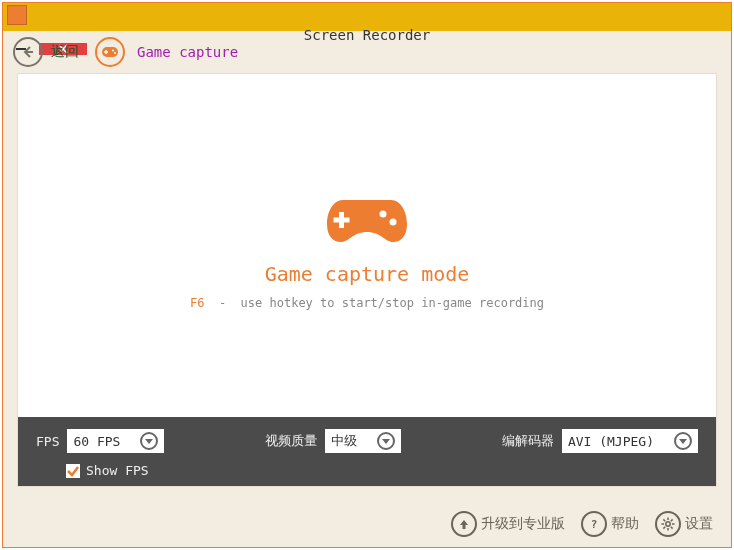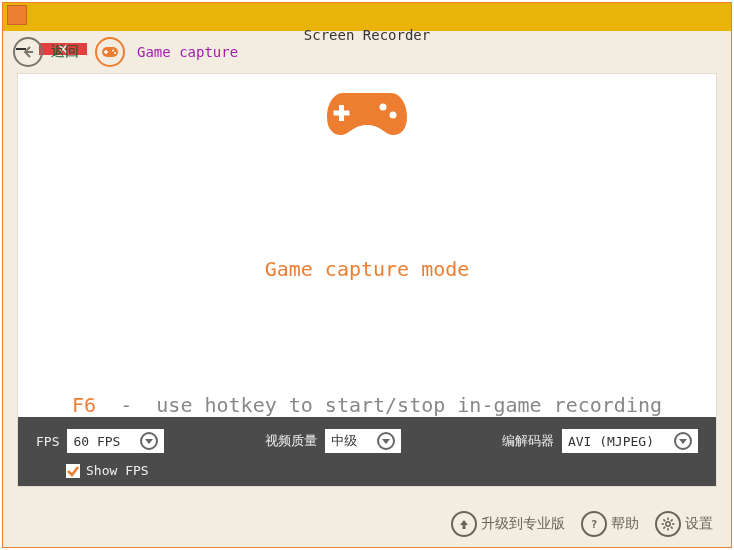--- a/index.html
+++ b/index.html
@@ -12,24 +12,24 @@
 .win-controls { display: flex; align-items: stretch; height: 22px; }
 .win-btn { width: 36px; display:flex; align-items:center; justify-content:center; cursor:pointer; }
 .win-min { color:#333; }
 .win-close { background:#e0403f; color:#fff; width: 48px; }
 .toolbar { height: 42px; display:flex; align-items:center; padding: 0 10px; gap: 8px; }
 .circ-btn { width: 30px; height:30px; border:2px solid #7a746a; border-radius:50%; display:flex; align-items:center; justify-content:center; color:#7a746a; cursor:pointer; }
 .circ-btn.orange { border-color:#ed7d31; color:#ed7d31; }
 .back-text { color:#14532d; font-size:14px; }
 .section-label { color:#a21caf; font-size:14px; margin-left:4px; }
 .main-area { margin: 0 14px 14px 14px; background:#fff; flex:1; display:flex; flex-direction:column; border:1px solid #e5ddd0; position:relative; }
-.center-content { flex:1; display:flex; flex-direction:column; align-items:center; justify-content:space-between; text-align:center;margin-top:9px; }
+.center-content { flex:1; display:flex; flex-direction:column; align-items:center; justify-content:center; text-align:center;margin-top:9px; }
 .gamepad-icon { color:#ed7d31; margin-bottom:12px; }
 .mode-title { color:#ed7d31; font-size:20px; font-family: monospace; margin-bottom:10px; }
-.hotkey-line { font-size:20px; color:#888; font-family: monospace; }
+.hotkey-line { font-size:12px; color:#888; font-family: monospace; }
 .hotkey-line .fkey { color:#ed7d31; }
 .settings-bar { background:#4b4b4b; color:#eee; padding: 12px 18px 8px 18px; display:flex; flex-direction:column; gap:10px; }
 .settings-row { display:flex; align-items:center; justify-content:space-between; }
 .setting-group { display:flex; align-items:center; gap:8px; }
 .setting-label { font-size:13px; color:#eee; }
 .dropdown { background:#fff; color:#333; font-size:13px; padding:3px 6px; min-width:66px; display:flex; align-items:center; justify-content:space-between; gap:20px; cursor:pointer; font-family: monospace; }
 .dropdown.wide { min-width:110px; }
 .dd-arrow { width:18px; height:18px; border:2px solid #666; border-radius:50%; display:flex; align-items:center; justify-content:center; flex-shrink:0; }
 .checkbox-row { display:flex; align-items:center; gap:6px; margin-left: 30px; }
 .chk { width:14px; height:14px; background:#fff; display:flex; align-items:center; justify-content:center; }

